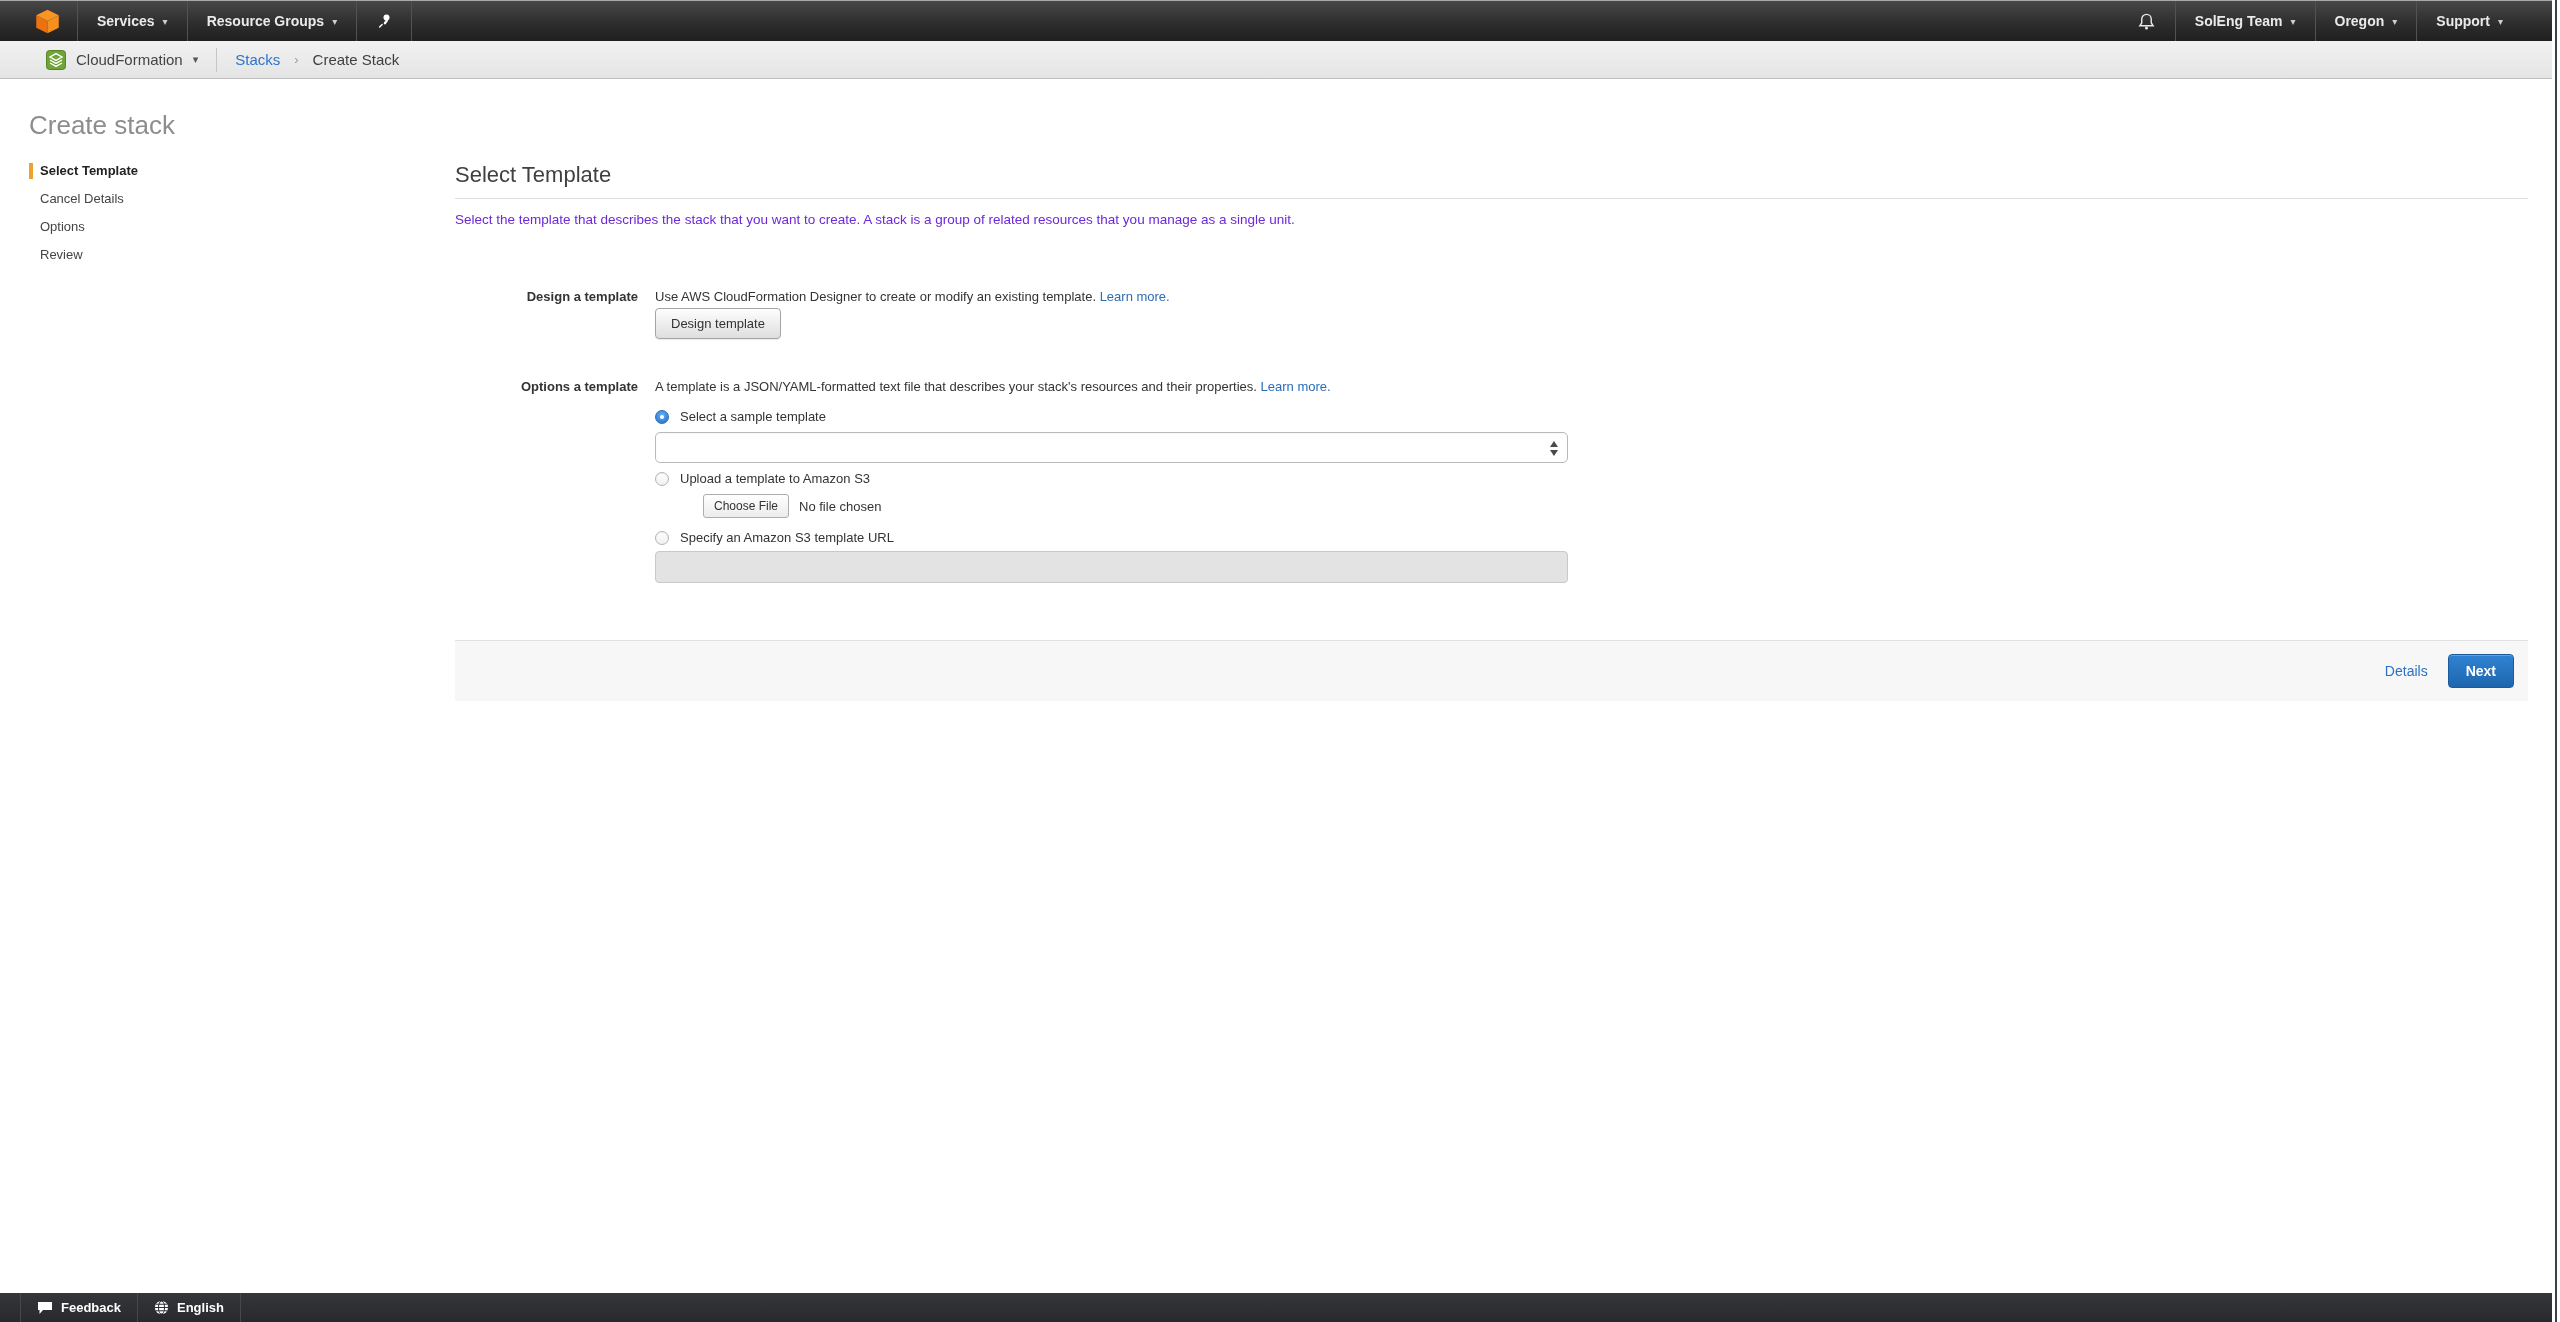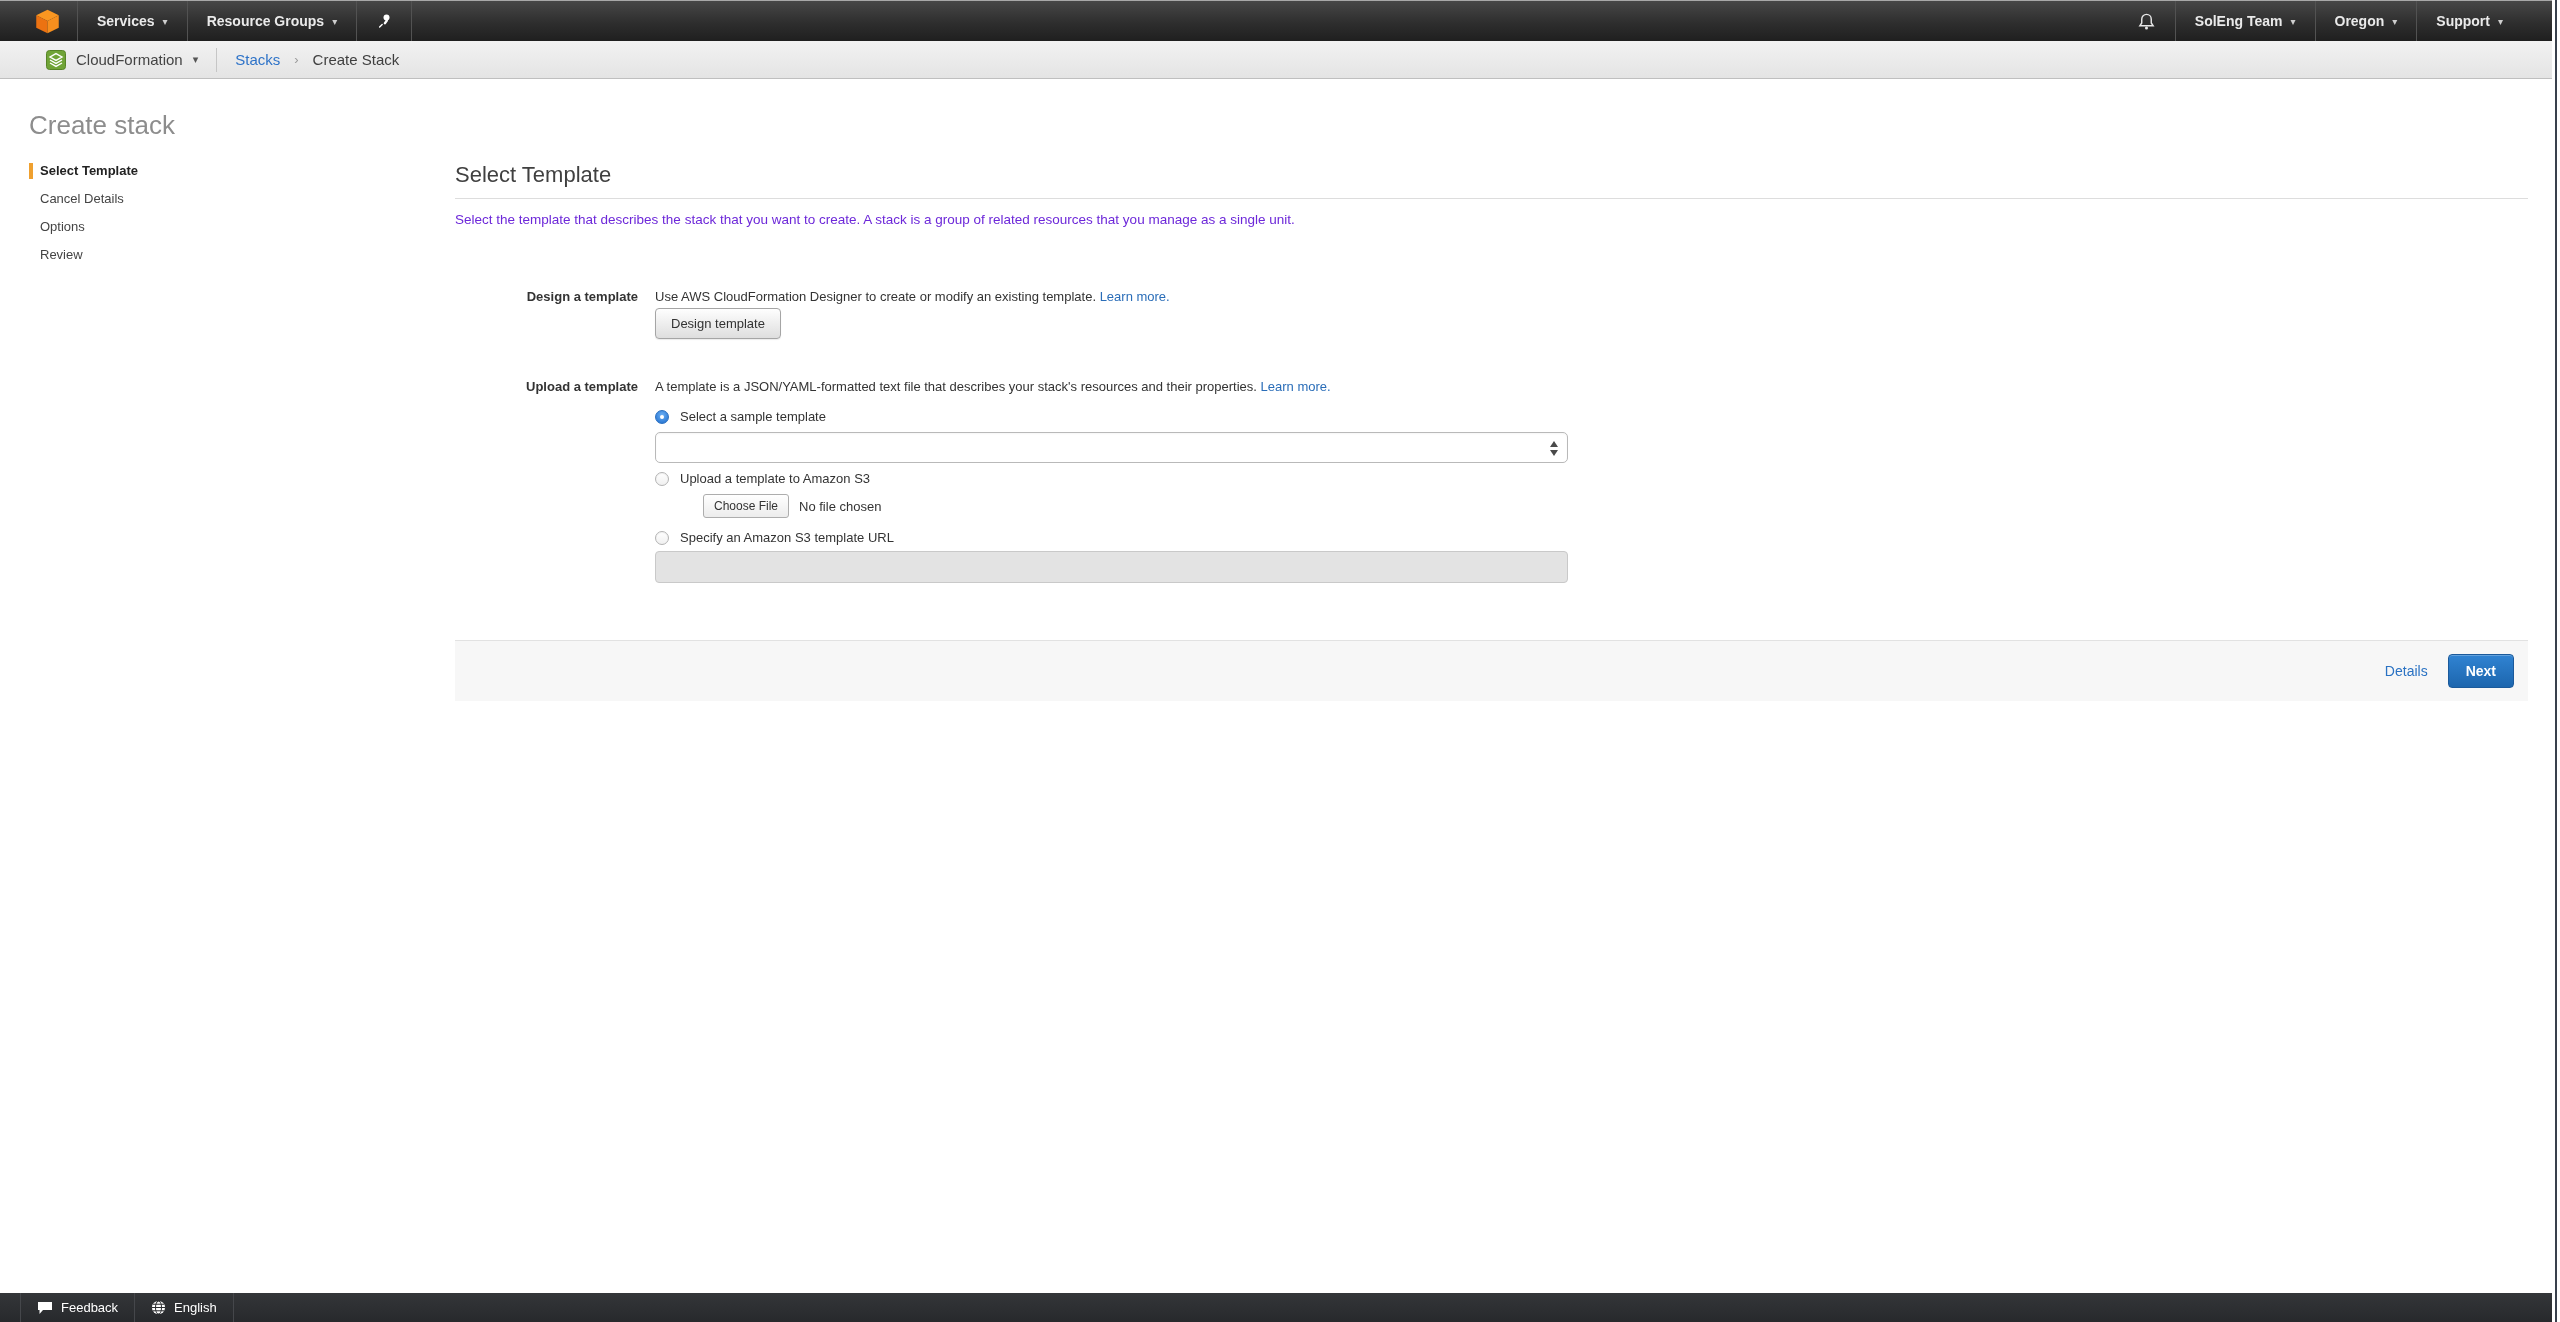--- a/index.html
+++ b/index.html
@@ -79,21 +79,21 @@
     background:#f7f7f7; border-top:1px solid #e2e2e2; display:flex; align-items:center; justify-content:flex-end; padding-right:14px; }
   .cancel-link { font-size:14px; color:#2a72c3; margin-right:20px; cursor:pointer; }
   .btn-next { font-size:14px; font-weight:bold; color:#fff;
     background:linear-gradient(180deg,#3083d2,#1d66ae); border:1px solid #1b5a9b; border-radius:4px;
     padding:8px 17px; cursor:pointer; box-shadow:inset 0 1px 0 rgba(255,255,255,0.25); font-family:inherit; }
 
   
   .footer { position:absolute; left:0; top:1293px; width:2552px; height:29px;
     background:linear-gradient(180deg,#343639,#27292c); display:flex; align-items:center; color:#fff; }
   .f-sep { width:1px; height:100%; background:#45474b; }
-  .f-item { display:flex; align-items:center; height:100%; padding:8px 16px; font-size:13px; font-weight:normal; cursor:pointer;justify-content:space-between; }
+  .f-item { display:flex; align-items:center; height:100%; padding:8px 16px; font-size:13px; font-weight:bold; cursor:pointer;justify-content:space-between; }
   .f-item .ficon { margin-right:8px; display:flex; align-items:center; }
   .f-pad { width:20px; height:100%; }
   .f-right { margin-left:auto; display:flex; align-items:center; height:100%; }
   .f-copy { font-size:12px; color:#9c9c9c; padding:0 18px; }
   .f-link { font-size:12px; color:#fff; font-weight:bold; padding:0 16px; height:100%; display:flex; align-items:center; cursor:pointer; }
 
   
   .right-strip { position:absolute; left:2552px; top:0; width:8px; height:1322px; background:#fff; }
   .right-line { position:absolute; left:2555px; top:0; width:2px; height:1322px; background:#39404c; }
 </style>
@@ -187,21 +187,21 @@
   <div class="rule"></div>
   <div class="main-desc">Select the template that describes the stack that you want to create. A stack is a group of related resources that you manage as a single unit.</div>
 
   <div class="form-label" style="top:288px;">Design a template</div>
   <div class="form-text" style="top:288px;">
     <span>Use AWS CloudFormation Designer to create or modify an existing template.</span>
     <span class="link">Learn more.</span>
   </div>
   <button class="btn-design">Design template</button>
 
-  <div class="form-label" style="top:378px;">Upload a template</div>
+  <div class="form-label" style="top:378px;">Options a template</div>
   <div class="form-text" style="top:378px;">
     <span>A template is a JSON/YAML-formatted text file that describes your stack's resources and their properties.</span>
     <span class="link">Learn more.</span>
   </div>
 
   <div class="radio-row" style="top:409px;">
     <span class="radio checked"></span>
     <span class="radio-label">Select a sample template</span>
   </div>
 

